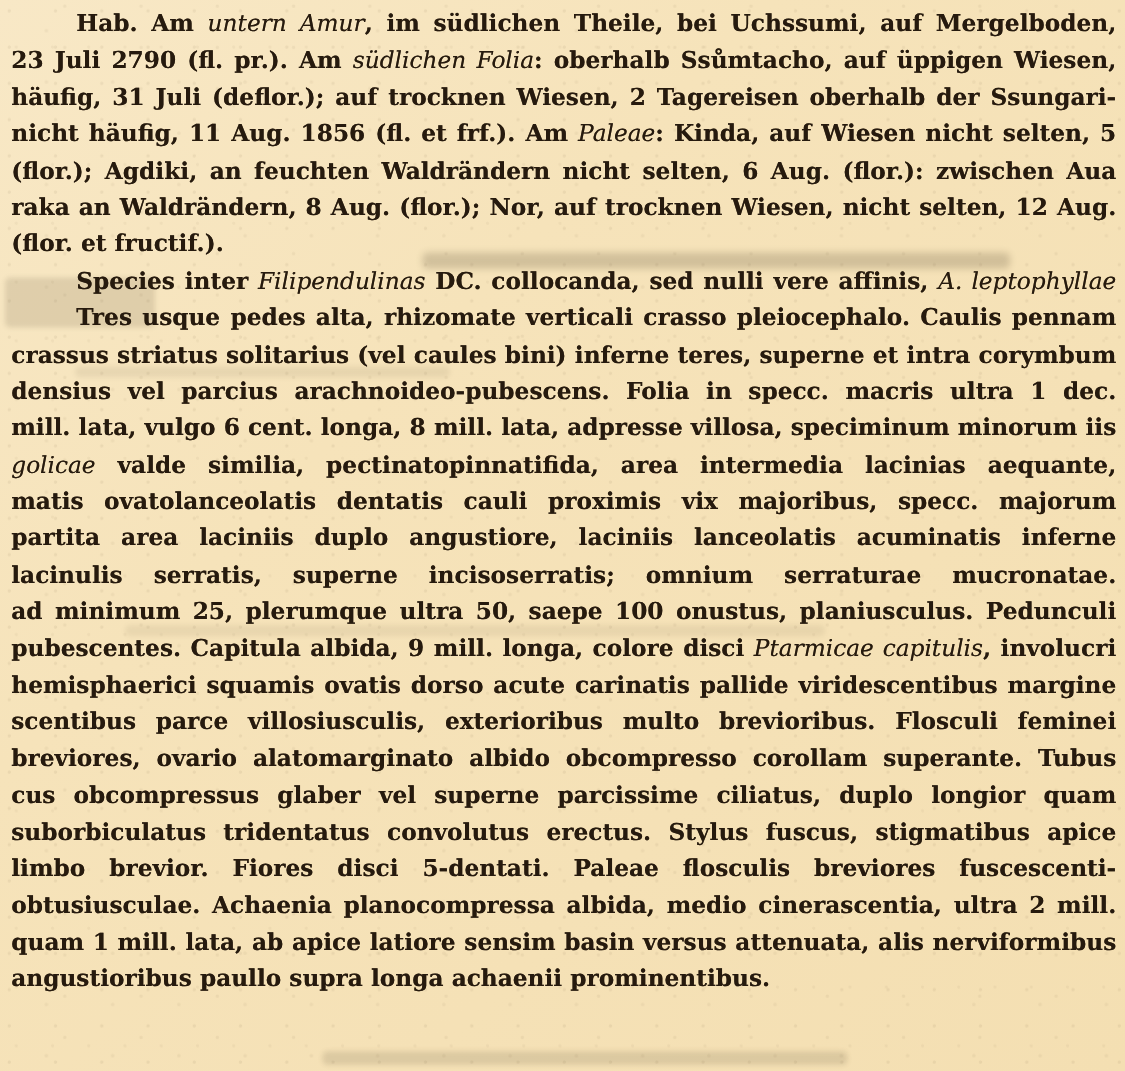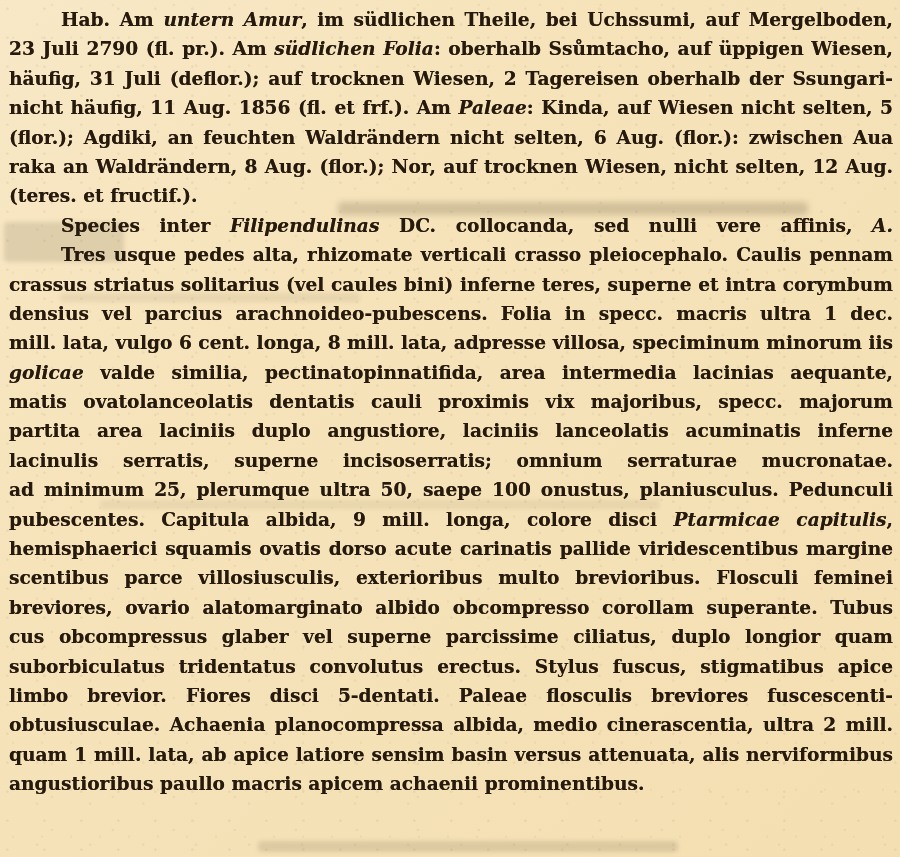--- a/index.html
+++ b/index.html
@@ -44,21 +44,21 @@
   .para { margin: 0; }
   .line {
     text-align: justify;
     text-align-last: justify;
     white-space: normal;
     height: 29.4px;
     overflow: hidden;
   }
   .line.first { text-indent: 52px; }
   .line.last { text-align-last: left; }
-  em { font-style: italic; font-weight: 700; }
+  em { font-style: italic; font-weight: 400; }
 </style>
 </head>
 <body>
 
 <div class="page">
   <div class="speckle"></div>
 
   <div class="smudge" style="left:338px; top:202px; width:470px; height:13px;"></div>
   <div class="smudge dots" style="left:4px; top:222px; width:120px; height:40px;"></div>
   <div class="smudge dots" style="left:258px; top:841px; width:420px; height:11px;"></div>
@@ -66,21 +66,21 @@
   <div class="smudge dots" style="left:100px; top:500px; width:560px; height:9px; opacity:.16;"></div>
 
   <div class="textblock">
       <div class="para">
         <div class="line first"><span>Hab. Am </span><em>untern Amur</em><span>, im südlichen Theile, bei Uchssumi, auf Mergelboden, nicht selten,</span></div>
         <div class="line"><span>23 Juli 2790 (fl. pr.). Am </span><em>südlichen Folia</em><span>: oberhalb Ssůmtacho, auf üppigen Wiesen, nicht</span></div>
         <div class="line"><span>häufig, 31 Juli (deflor.); auf trocknen Wiesen, 2 Tagereisen oberhalb der Ssungari-Mündung.</span></div>
         <div class="line"><span>nicht häufig, 11 Aug. 1856 (fl. et frf.). Am </span><em>Paleae</em><span>: Kinda, auf Wiesen nicht selten, 5 Aug.</span></div>
         <div class="line"><span>(flor.); Agdiki, an feuchten Waldrändern nicht selten, 6 Aug. (flor.): zwischen Aua und Chor-</span></div>
         <div class="line"><span>raka an Waldrändern, 8 Aug. (flor.); Nor, auf trocknen Wiesen, nicht selten, 12 Aug. 1855</span></div>
-        <div class="line last"><span>(teres. et fructif.).</span></div>
+        <div class="line last"><span>(flor. et fructif.).</span></div>
       </div>
       <div class="para">
         <div class="line first"><span>Species inter </span><em>Filipendulinas</em><span> DC. collocanda, sed nulli vere affinis, </span><em>A. leptophyllae</em></div>
       </div>
       <div class="para">
         <div class="line first"><span>Tres usque pedes alta, rhizomate verticali crasso pleiocephalo. Caulis pennam anserinam</span></div>
         <div class="line"><span>crassus striatus solitarius (vel caules bini) inferne teres, superne et intra corymbum angulatus.</span></div>
         <div class="line"><span>densius vel parcius arachnoideo-pubescens. Folia in specc. macris ultra 1 dec. longa, 18</span></div>
         <div class="line"><span>mill. lata, vulgo 6 cent. longa, 8 mill. lata, adpresse villosa, speciminum minorum iis </span></div>
         <div class="line"><em>golicae</em><span> valde similia, pectinatopinnatifida, area intermedia lacinias aequante, laciniis approxi-</span></div>
@@ -90,16 +90,16 @@
         <div class="line"><span>ad minimum 25, plerumque ultra 50, saepe 100 onustus, planiusculus. Pedunculi angulati</span></div>
         <div class="line"><span>pubescentes. Capitula albida, 9 mill. longa, colore disci </span><em>Ptarmicae capitulis</em><span>, involucri sub-</span></div>
         <div class="line"><span>hemisphaerici squamis ovatis dorso acute carinatis pallide viridescentibus margine pallide fusce-</span></div>
         <div class="line"><span>scentibus parce villosiusculis, exterioribus multo brevioribus. Flosculi feminei hermaphroditis</span></div>
         <div class="line"><span>breviores, ovario alatomarginato albido obcompresso corollam superante. Tubus corollae coni-</span></div>
         <div class="line"><span>cus obcompressus glaber vel superne parcissime ciliatus, duplo longior quam limbus ligulatus</span></div>
         <div class="line"><span>suborbiculatus tridentatus convolutus erectus. Stylus fuscus, stigmatibus apice penicillatis,</span></div>
         <div class="line"><span>limbo brevior. Fiores disci 5-dentati. Paleae flosculis breviores fuscescenti-membranaceae</span></div>
         <div class="line"><span>obtusiusculae. Achaenia planocompressa albida, medio cinerascentia, ultra 2 mill. longa, minus</span></div>
         <div class="line"><span>quam 1 mill. lata, ab apice latiore sensim basin versus attenuata, alis nerviformibus area media</span></div>
-        <div class="line last"><span>angustioribus paullo macris apicem achaenii prominentibus.</span></div>
+        <div class="line last"><span>angustioribus paullo supra longa achaenii prominentibus.</span></div>
       </div>
     </div>
 </div>
 
 </body></html>

